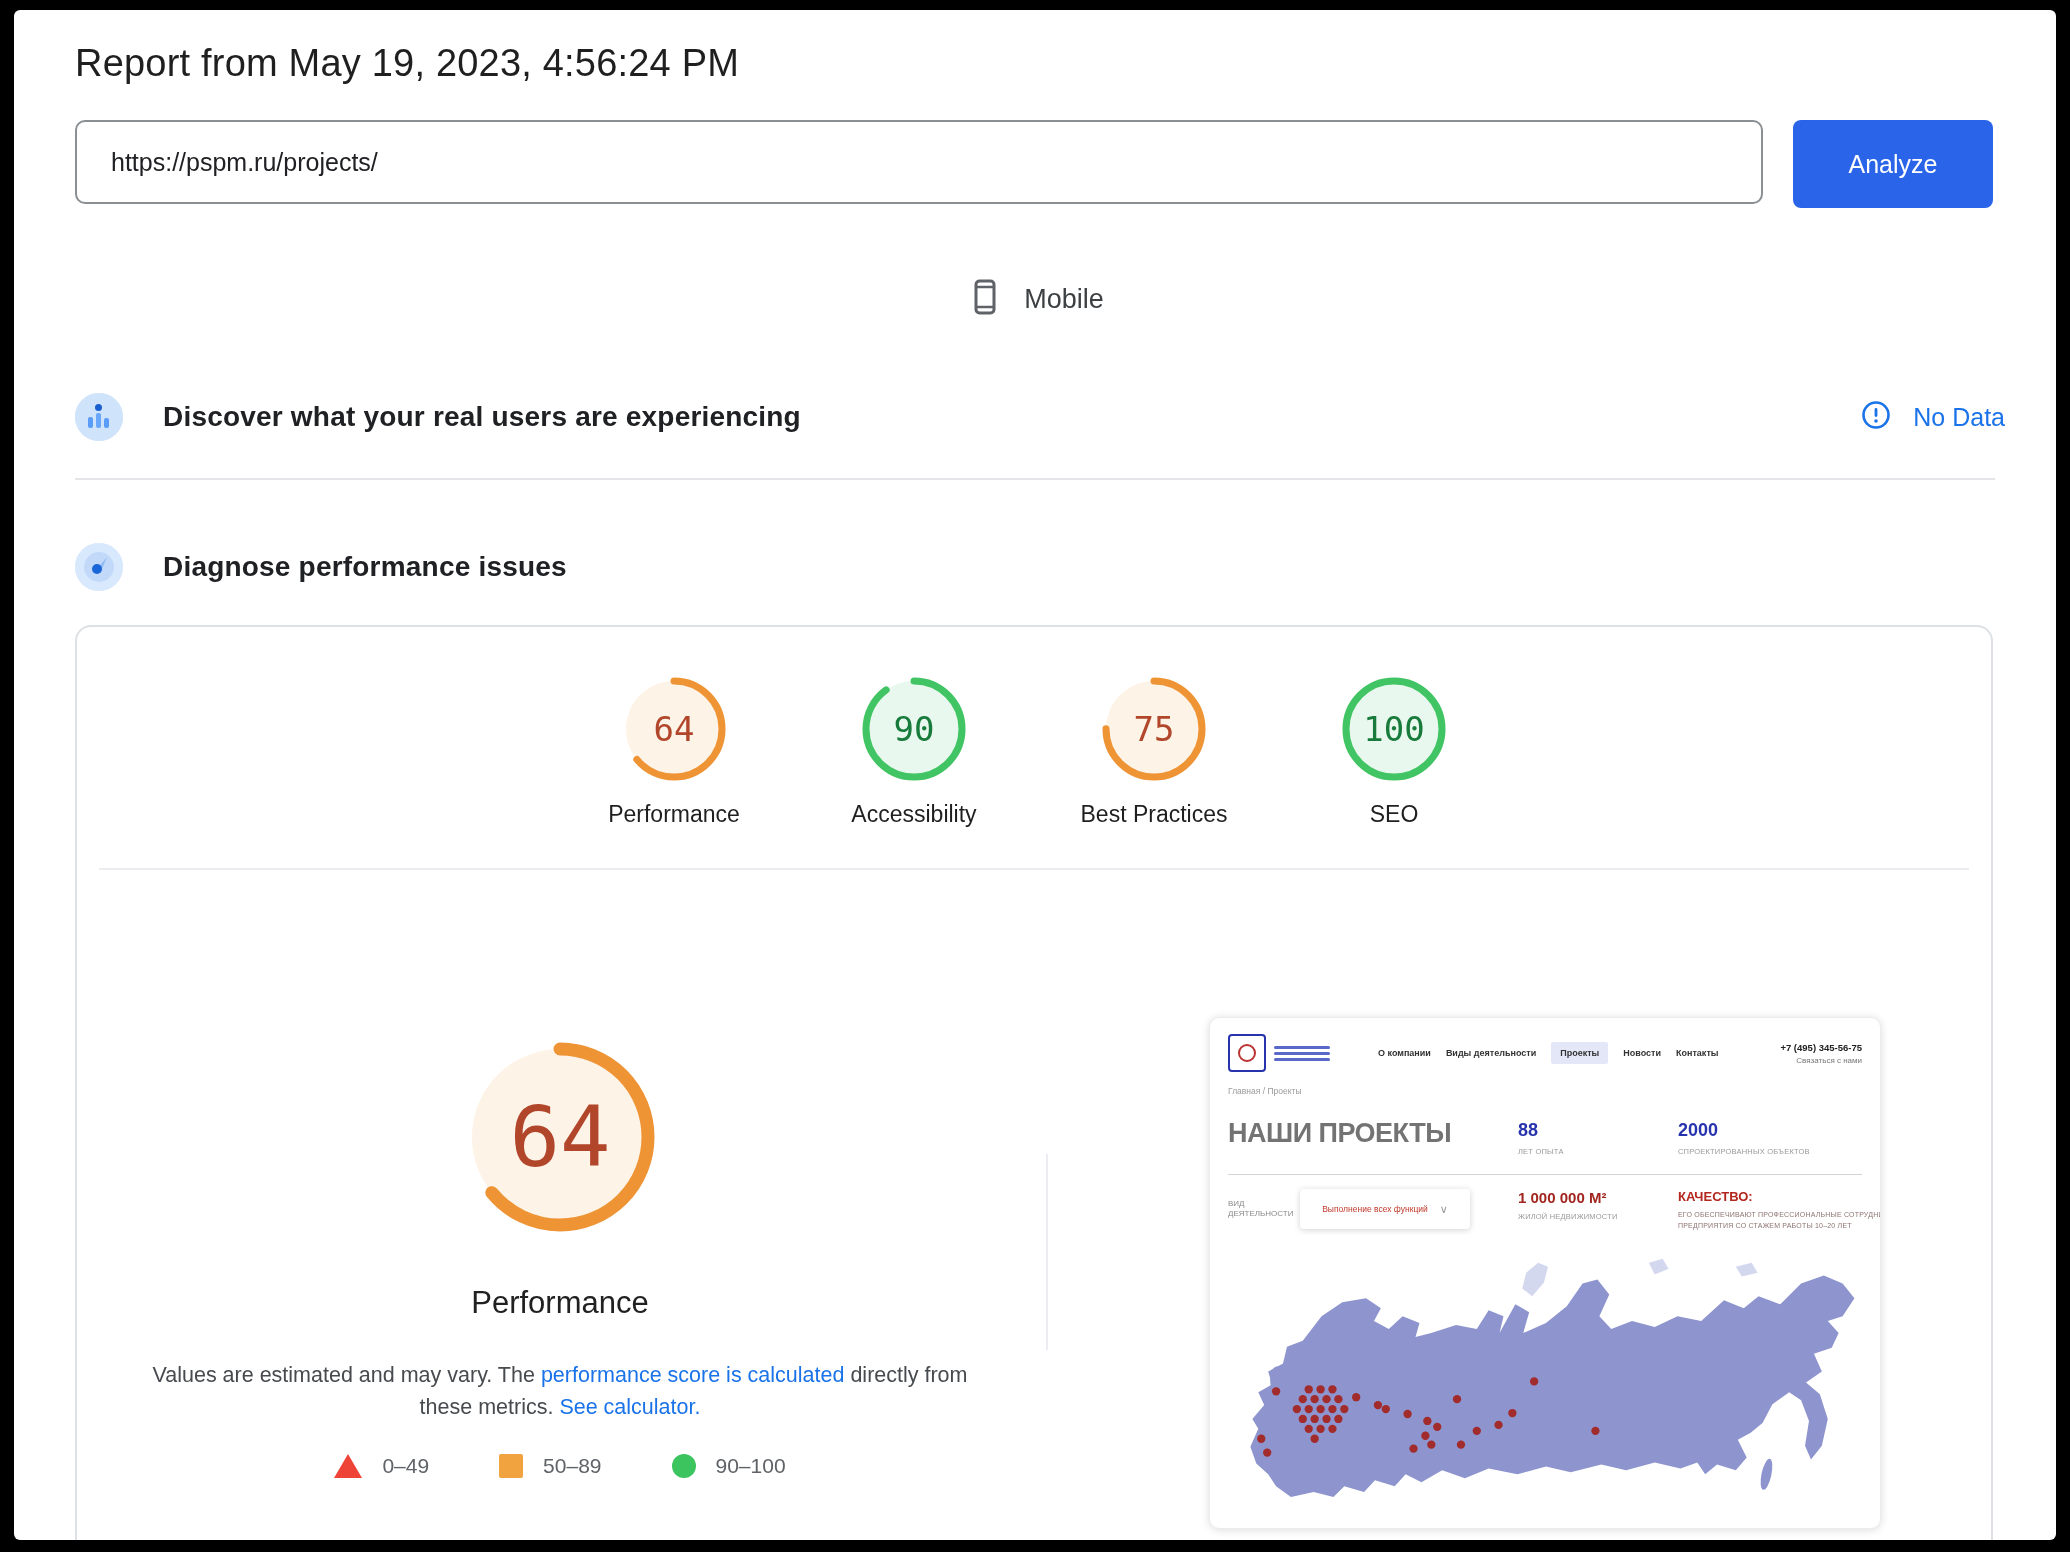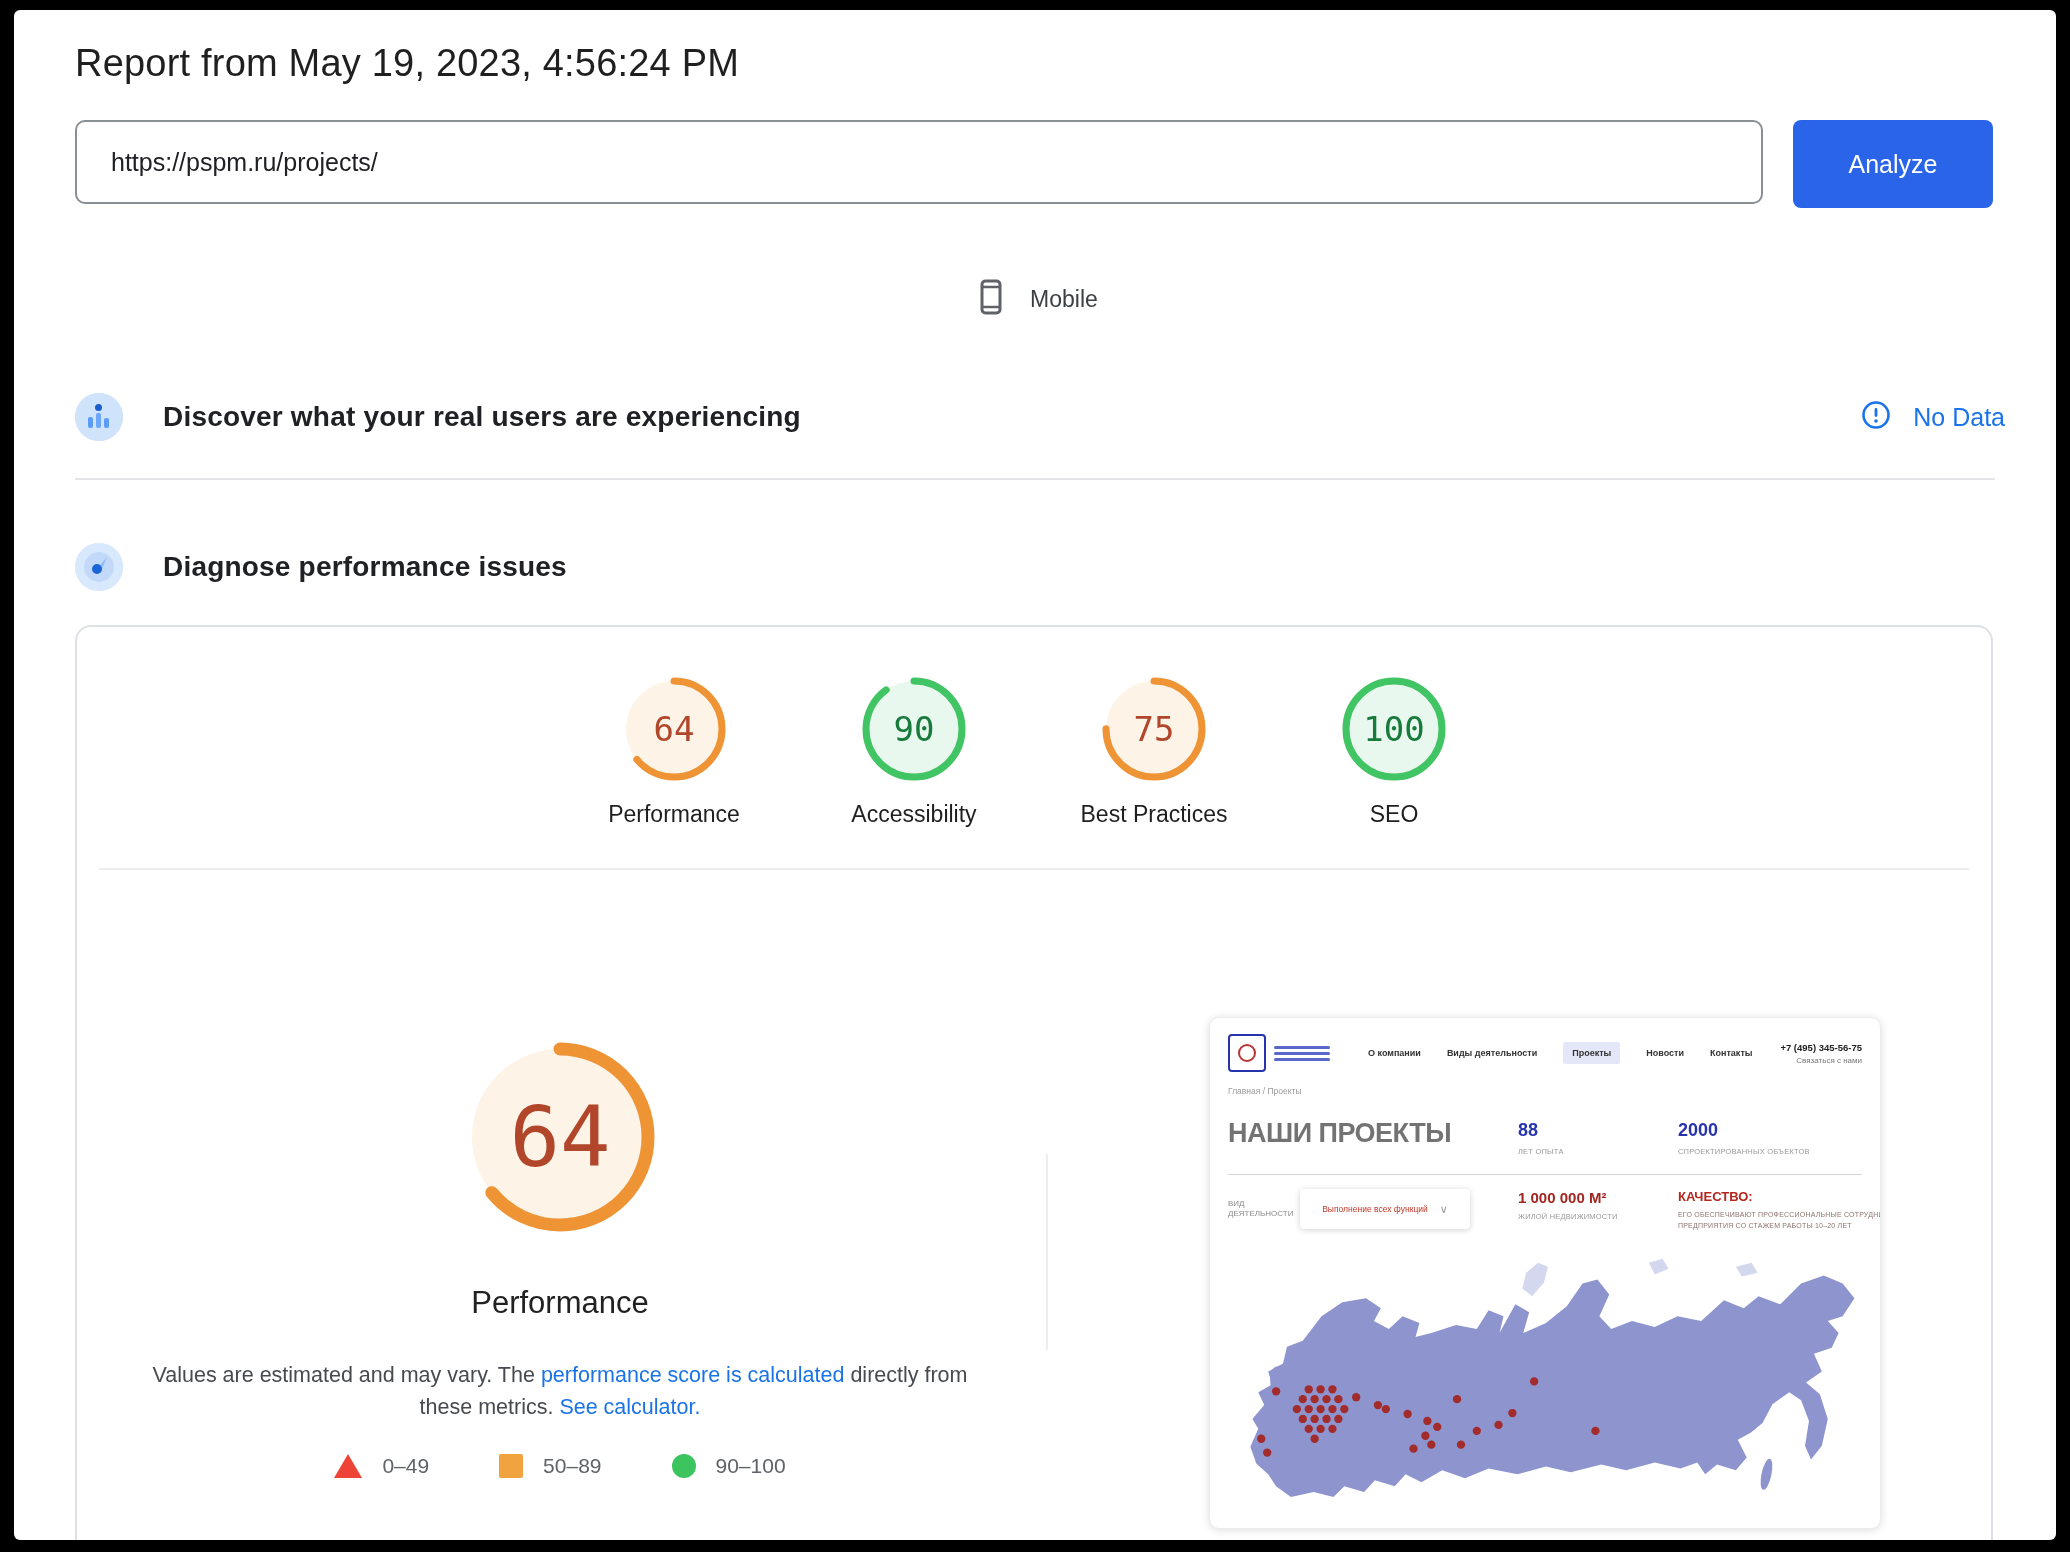--- a/index.html
+++ b/index.html
@@ -23,21 +23,21 @@
     font-family:"Liberation Sans",sans-serif;background:#fff;
   }
   .analyze-btn{
     margin-left:30px;width:200px;height:88px;background:#2a64e8;color:#fff;
     border:none;border-radius:8px;font-size:25px;font-weight:400;cursor:pointer;
     font-family:"Liberation Sans",sans-serif;
   }
   
   .tabs{position:absolute;left:0;top:240px;width:100%;display:flex;justify-content:center;}
   .tab{display:flex;align-items:center;gap:20px;padding:0 46px;height:98px;cursor:pointer;position:relative;}
-  .tab .tab-label{font-size:23px;font-weight:500;color:#3c4043;}
+  .tab .tab-label{font-size:27px;font-weight:500;color:#3c4043;}
   .tab.active{background:#e8f0fe;}
   .tab.active .tab-label{color:#1a73e8;}
   .tab.active::after{
     content:"";position:absolute;left:36px;right:36px;bottom:0;height:10px;
     border-radius:6px;background:#2a63d4;
   }
   
   .section-row{position:absolute;left:61px;width:1930px;display:flex;align-items:center;}
   .row-field{top:383px;}
   .row-lab{top:533px;}
@@ -80,21 +80,21 @@
   .thumb{
     position:absolute;left:1132px;top:390px;width:672px;height:512px;box-sizing:border-box;
     background:#fff;border:1px solid #ececec;border-radius:10px;
     box-shadow:0 1px 8px rgba(0,0,0,.14);padding:16px 18px;overflow:hidden;
   }
   .t-header{display:flex;align-items:center;}
   .t-logo{width:34px;height:34px;border:2px solid #2733ad;border-radius:4px;position:relative;flex:0 0 34px;}
   .t-logo::after{content:"";position:absolute;left:8px;top:8px;width:14px;height:14px;border:2px solid #b33;border-radius:50%;}
   .t-logo-lines{margin-left:8px;width:56px;}
   .t-logo-lines div{height:3px;background:#5a68c9;margin:3px 0;border-radius:2px;}
-  .t-nav{display:flex;gap:26px;margin-left:38px;align-items:center;}
+  .t-nav{display:flex;gap:15px;margin-left:48px;align-items:center;}
   .tnav-item{font-size:9px;font-weight:700;color:#333;cursor:pointer;white-space:nowrap;}
   .tnav-item.active{background:#e3e7f8;padding:6px 9px;border-radius:2px;}
   .t-phone{margin-left:auto;text-align:right;}
   .t-phone-num{font-size:9.5px;font-weight:700;color:#222;}
   .t-phone-sub{font-size:8px;color:#777;margin-top:3px;}
   .t-breadcrumb{margin-top:14px;font-size:8.5px;color:#9a9a9a;}
   .t-grid{display:grid;grid-template-columns:290px 160px 1fr;align-items:start;}
   .t-hero{margin-top:24px;}
   .t-heading{font-size:27px;font-weight:700;color:#737373;letter-spacing:-.5px;line-height:1;}
   .t-stat-val{font-size:18px;font-weight:800;color:#2733ad;}

